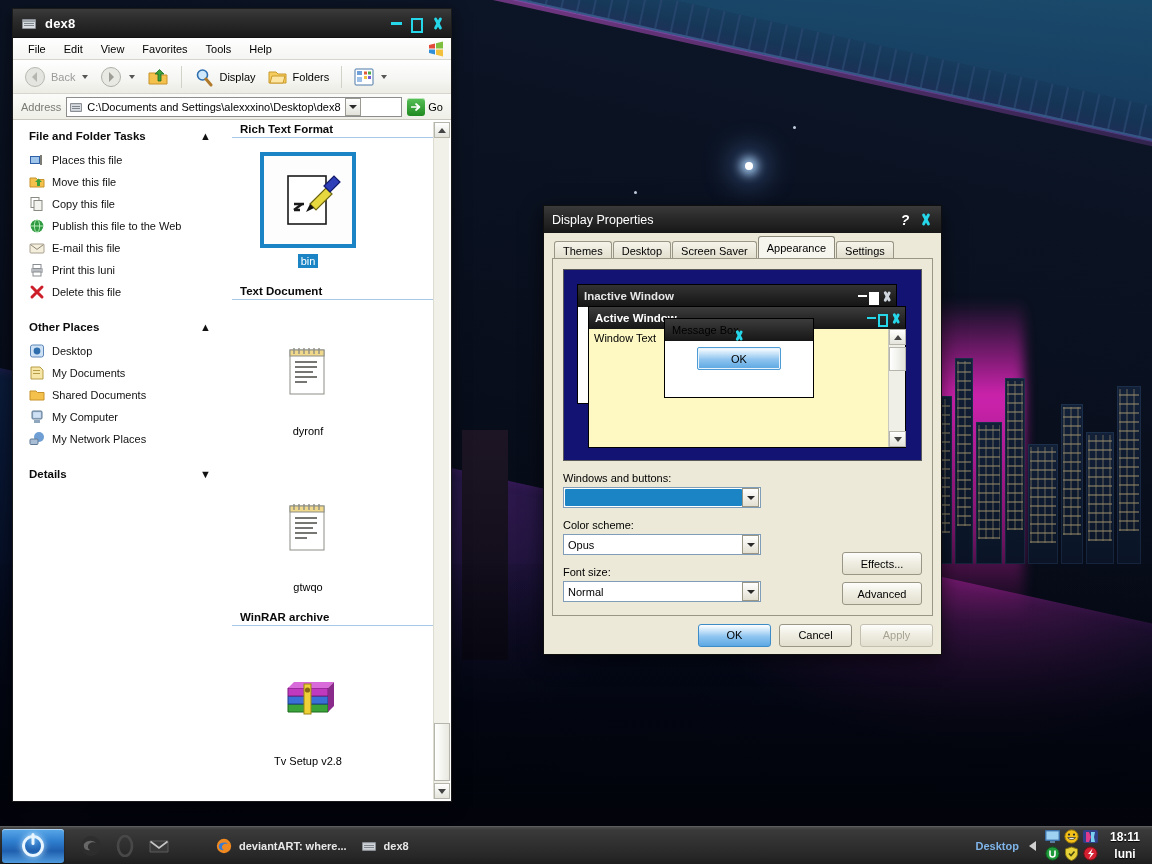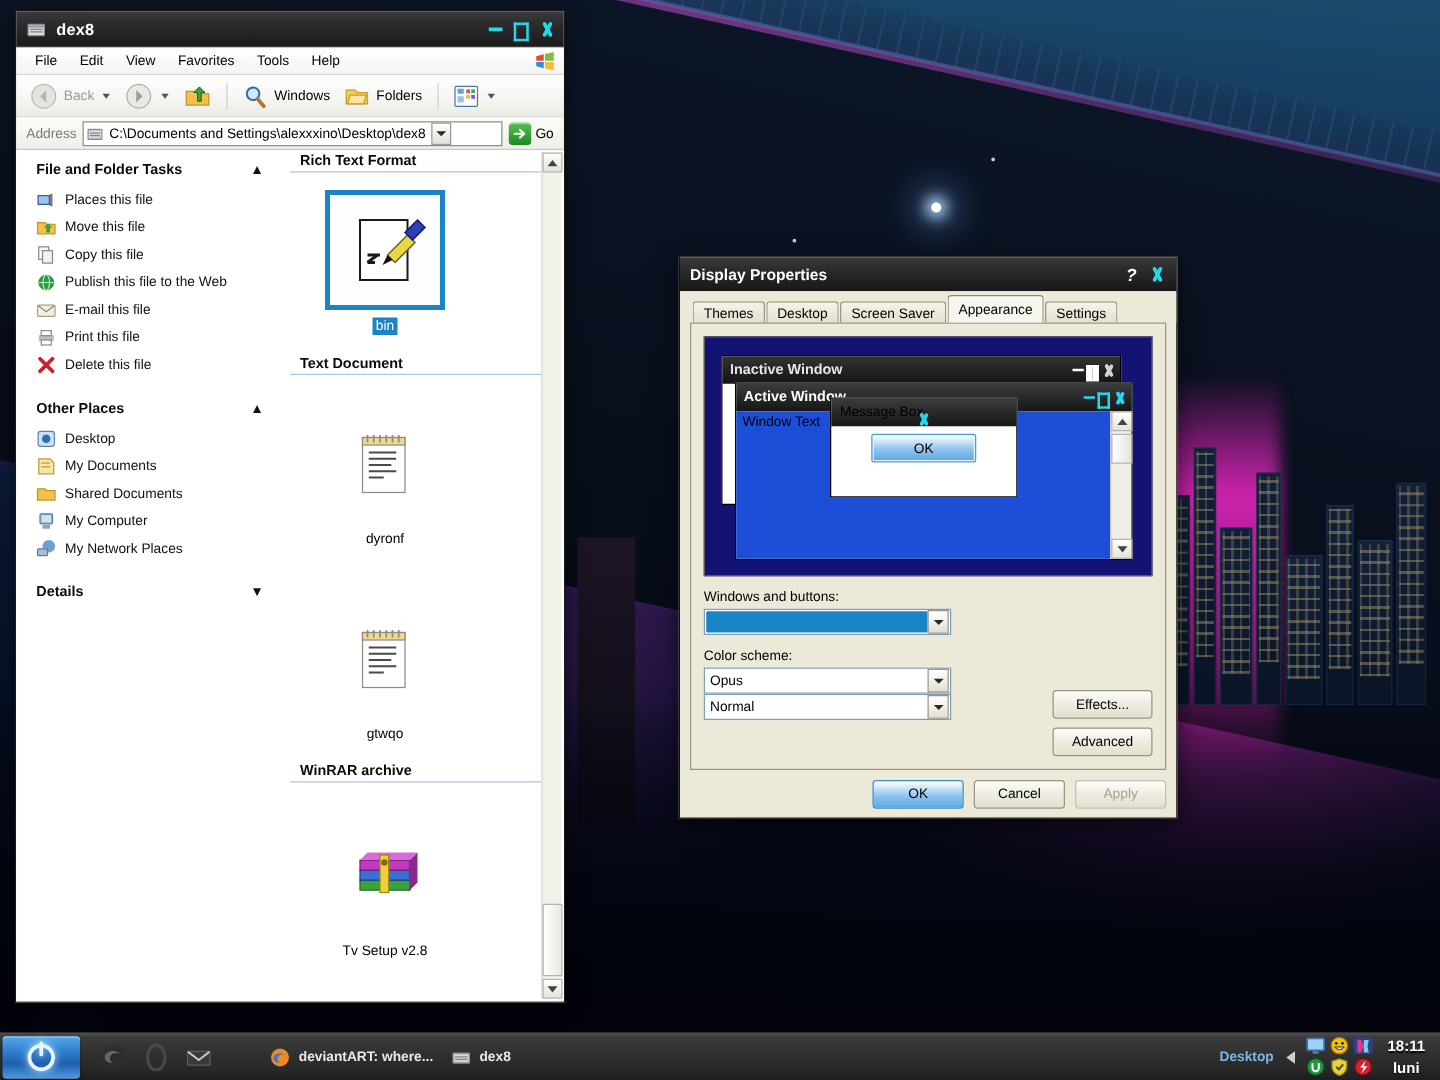--- a/index.html
+++ b/index.html
@@ -246,21 +246,21 @@
     border: 1px solid #0f0f0f;
     box-shadow: 0 5px 18px rgba(0,0,0,.6);
     display: flex; flex-direction: column;
     z-index: 100;
   }
   .dp-title {
     height: 27px; flex: 0 0 27px;
     background: linear-gradient(180deg, #3a3a3a 0%, #2c2c2c 35%, #212121 70%, #171717 100%);
     display: flex; align-items: center; padding: 0 6px 0 8px;
   }
-  .dp-title .t-text { color: #fff; font-weight: bold; font-size: 12.5px; flex: 1; }
+  .dp-title .t-text { color: #fff; font-weight: normal; font-size: 12.5px; flex: 1; }
   .dp-tabs {
     display: flex; align-items: flex-end; gap: 1px;
     padding: 6px 0 0 10px; height: 25px; background: #ece9d8;
   }
   .dp-tab {
     padding: 3px 8px 3px; font-size: 11px; color: #000;
     background: linear-gradient(180deg,#f6f4ea,#e0ddcc);
     border: 1px solid #9a9686; border-bottom: none;
     border-radius: 3px 3px 0 0; cursor: pointer; position: relative; top: 2px;
   }
@@ -281,21 +281,21 @@
     position: absolute; border: 1px solid #000; background: #fff;
   }
   .pv-title {
     height: 22px; display: flex; align-items: center; padding: 0 3px 0 6px;
     background: linear-gradient(180deg,#3c3c3c,#252525 60%,#171717);
   }
   .pv-title.inactive { background: linear-gradient(180deg,#333,#202020 60%,#141414); }
   .pv-title .pv-t-text { color: #fff; font-weight: bold; font-size: 11.5px; flex: 1; white-space: nowrap; }
   .pv-title.inactive .pv-t-text { color: #e6e6e6; }
   .pv-glyphs { display: flex; align-items: center; gap: 2px; }
-  .pv-body { position: absolute; inset: 22px 0 0 0; background: #1d4ed8; }
+  .pv-body { position: absolute; inset: 22px 0 0 0; background: #fef9c3; }
   .pv-wintext { position: absolute; left: 5px; top: 3px; font-size: 11px; color: #000; white-space: nowrap; }
   .pv-scroll {
     position: absolute; right: 0; top: 0; bottom: 0; width: 17px;
     background: #efefe8; border-left: 1px solid #c9c9c0;
   }
   .pv-msg { position: absolute; border: 1px solid #000; background: #fff; }
   .pv-msg-title {
     height: 22px; display: flex; align-items: center; padding: 0 3px 0 7px;
     background: linear-gradient(180deg,#3c3c3c,#252525 60%,#171717);
   }
@@ -462,21 +462,21 @@
         <path d="M2 7h7l2 2h9v9H2z" fill="#f3c14c" stroke="#c8922a"></path>
         <path d="M11 15V8l-3 0 4.5-4.5L17 8h-3v7z" fill="#3aa13a" stroke="#1f6b1f" stroke-width=".8"></path>
       </svg>
     </span>
     <i class="tb-sep"></i>
     <span class="tb-item">
       <svg width="20" height="20" viewBox="0 0 20 20">
         <circle cx="8.5" cy="8" r="5" fill="#cfe8fb" stroke="#2f6fae" stroke-width="1.6"></circle>
         <path d="M12 12l5 6" stroke="#b07a2a" stroke-width="3" stroke-linecap="round"></path>
       </svg>
-      <span>Windows</span>
+      <span>Display</span>
     </span>
     <span class="tb-item">
       <svg width="20" height="20" viewBox="0 0 20 20">
         <path d="M1 5h7l2 2h8v9H1z" fill="#f5cd5e" stroke="#c99a2c"></path>
         <path d="M4 9h13l-2 7H2z" fill="#fde6a4" stroke="#c99a2c"></path>
       </svg>
       <span>Folders</span>
     </span>
     <i class="tb-sep"></i>
     <span class="tb-item">
@@ -564,21 +564,21 @@
                 <path d="M1.5 4.6L8 9.4l6.5-4.8" fill="none" stroke="#8d8577"></path>
               </svg></span>
           <span class="ti-label">E-mail this file</span>
         </div>
         <div class="tp-item">
           <span class="ti-ico"><svg viewBox="0 0 16 16" width="16" height="16">
                 <rect x="2" y="6" width="12" height="5" rx="1" fill="#b9bcc0"></rect>
                 <rect x="4" y="2.5" width="8" height="4" fill="#fff" stroke="#8a8d92"></rect>
                 <rect x="4" y="10" width="8" height="4" fill="#fff" stroke="#8a8d92"></rect>
               </svg></span>
-          <span class="ti-label">Print this file</span>
+          <span class="ti-label">Print this luni</span>
         </div>
         <div class="tp-item">
           <span class="ti-ico"><svg viewBox="0 0 16 16" width="16" height="16">
                 <path d="M3 3l10 10M13 3L3 13" stroke="#cc1f2a" stroke-width="3" stroke-linecap="round"></path>
               </svg></span>
           <span class="ti-label">Delete this file</span>
         </div>
       </div>
 
       <div class="tp-group">
@@ -787,20 +787,21 @@
     </div>
 
     <div class="field-label">Color scheme:</div>
     <div class="combo">
       <span class="cb-val">Opus</span>
       <span class="cb-arrow">
           <i class="arrow-dn"></i>
         </span>
     </div>
 
+    <div class="field-label">Font size:</div>
     <div class="combo">
       <span class="cb-val">Normal</span>
       <span class="cb-arrow">
           <i class="arrow-dn"></i>
         </span>
     </div>
 
     <div id="side-btns">
       <div class="xp-btn">Effects...</div>
       <div class="xp-btn">Advanced</div>

